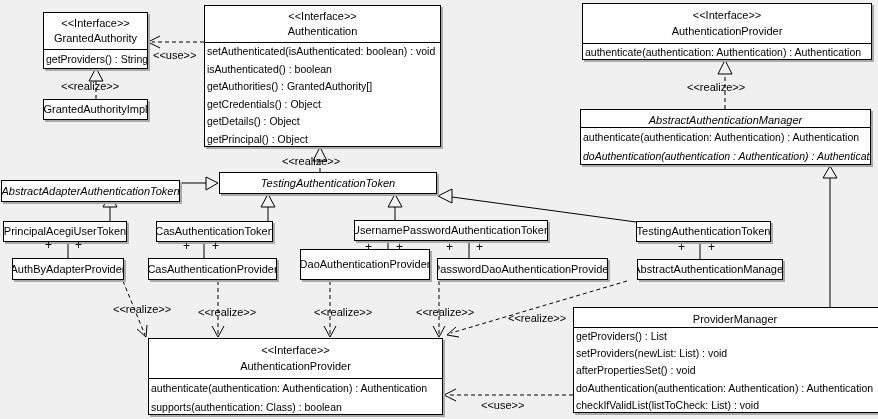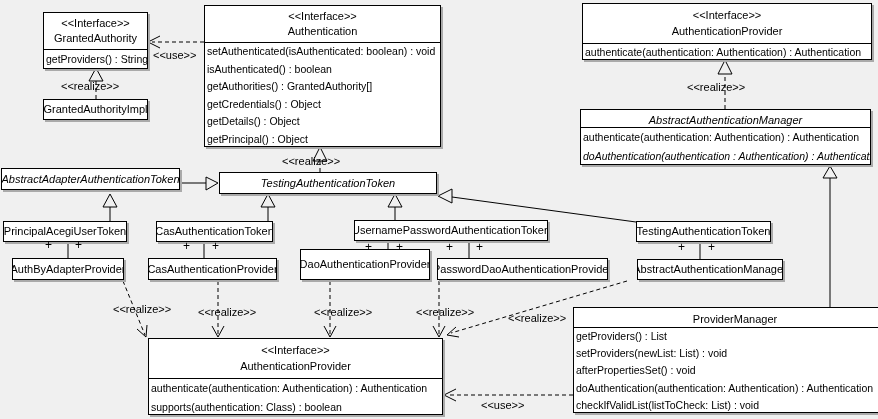--- a/index.html
+++ b/index.html
@@ -129,21 +129,21 @@
   <div class="uml-box rows-aam" style="left:580px;top:109px;width:291px;height:56px;">
     <div class="hdr1" style="height:18px;line-height:18px;">
       <span class="cname it">AbstractAuthenticationManager</span>
     </div>
     <div class="methods">
       <div class="m">authenticate(authentication: Authentication) : Authentication</div>
       <div class="m it">doAuthentication(authentication : Authentication) : Authentication</div>
     </div>
   </div>
 
-  <div class="uml-box simple" style="left:1px;top:168px;width:179px;height:22px;">
+  <div class="uml-box simple" style="left:1px;top:180px;width:179px;height:22px;">
     <span class="cname it">AbstractAdapterAuthenticationToken</span>
   </div>
 
   <div class="uml-box simple" style="left:219px;top:172px;width:218px;height:22px;">
     <span class="cname it">TestingAuthenticationToken</span>
   </div>
 
   <div class="uml-box simple" style="left:3px;top:221px;width:124px;height:21px;">
     <span class="cname">PrincipalAcegiUserToken</span>
   </div>

